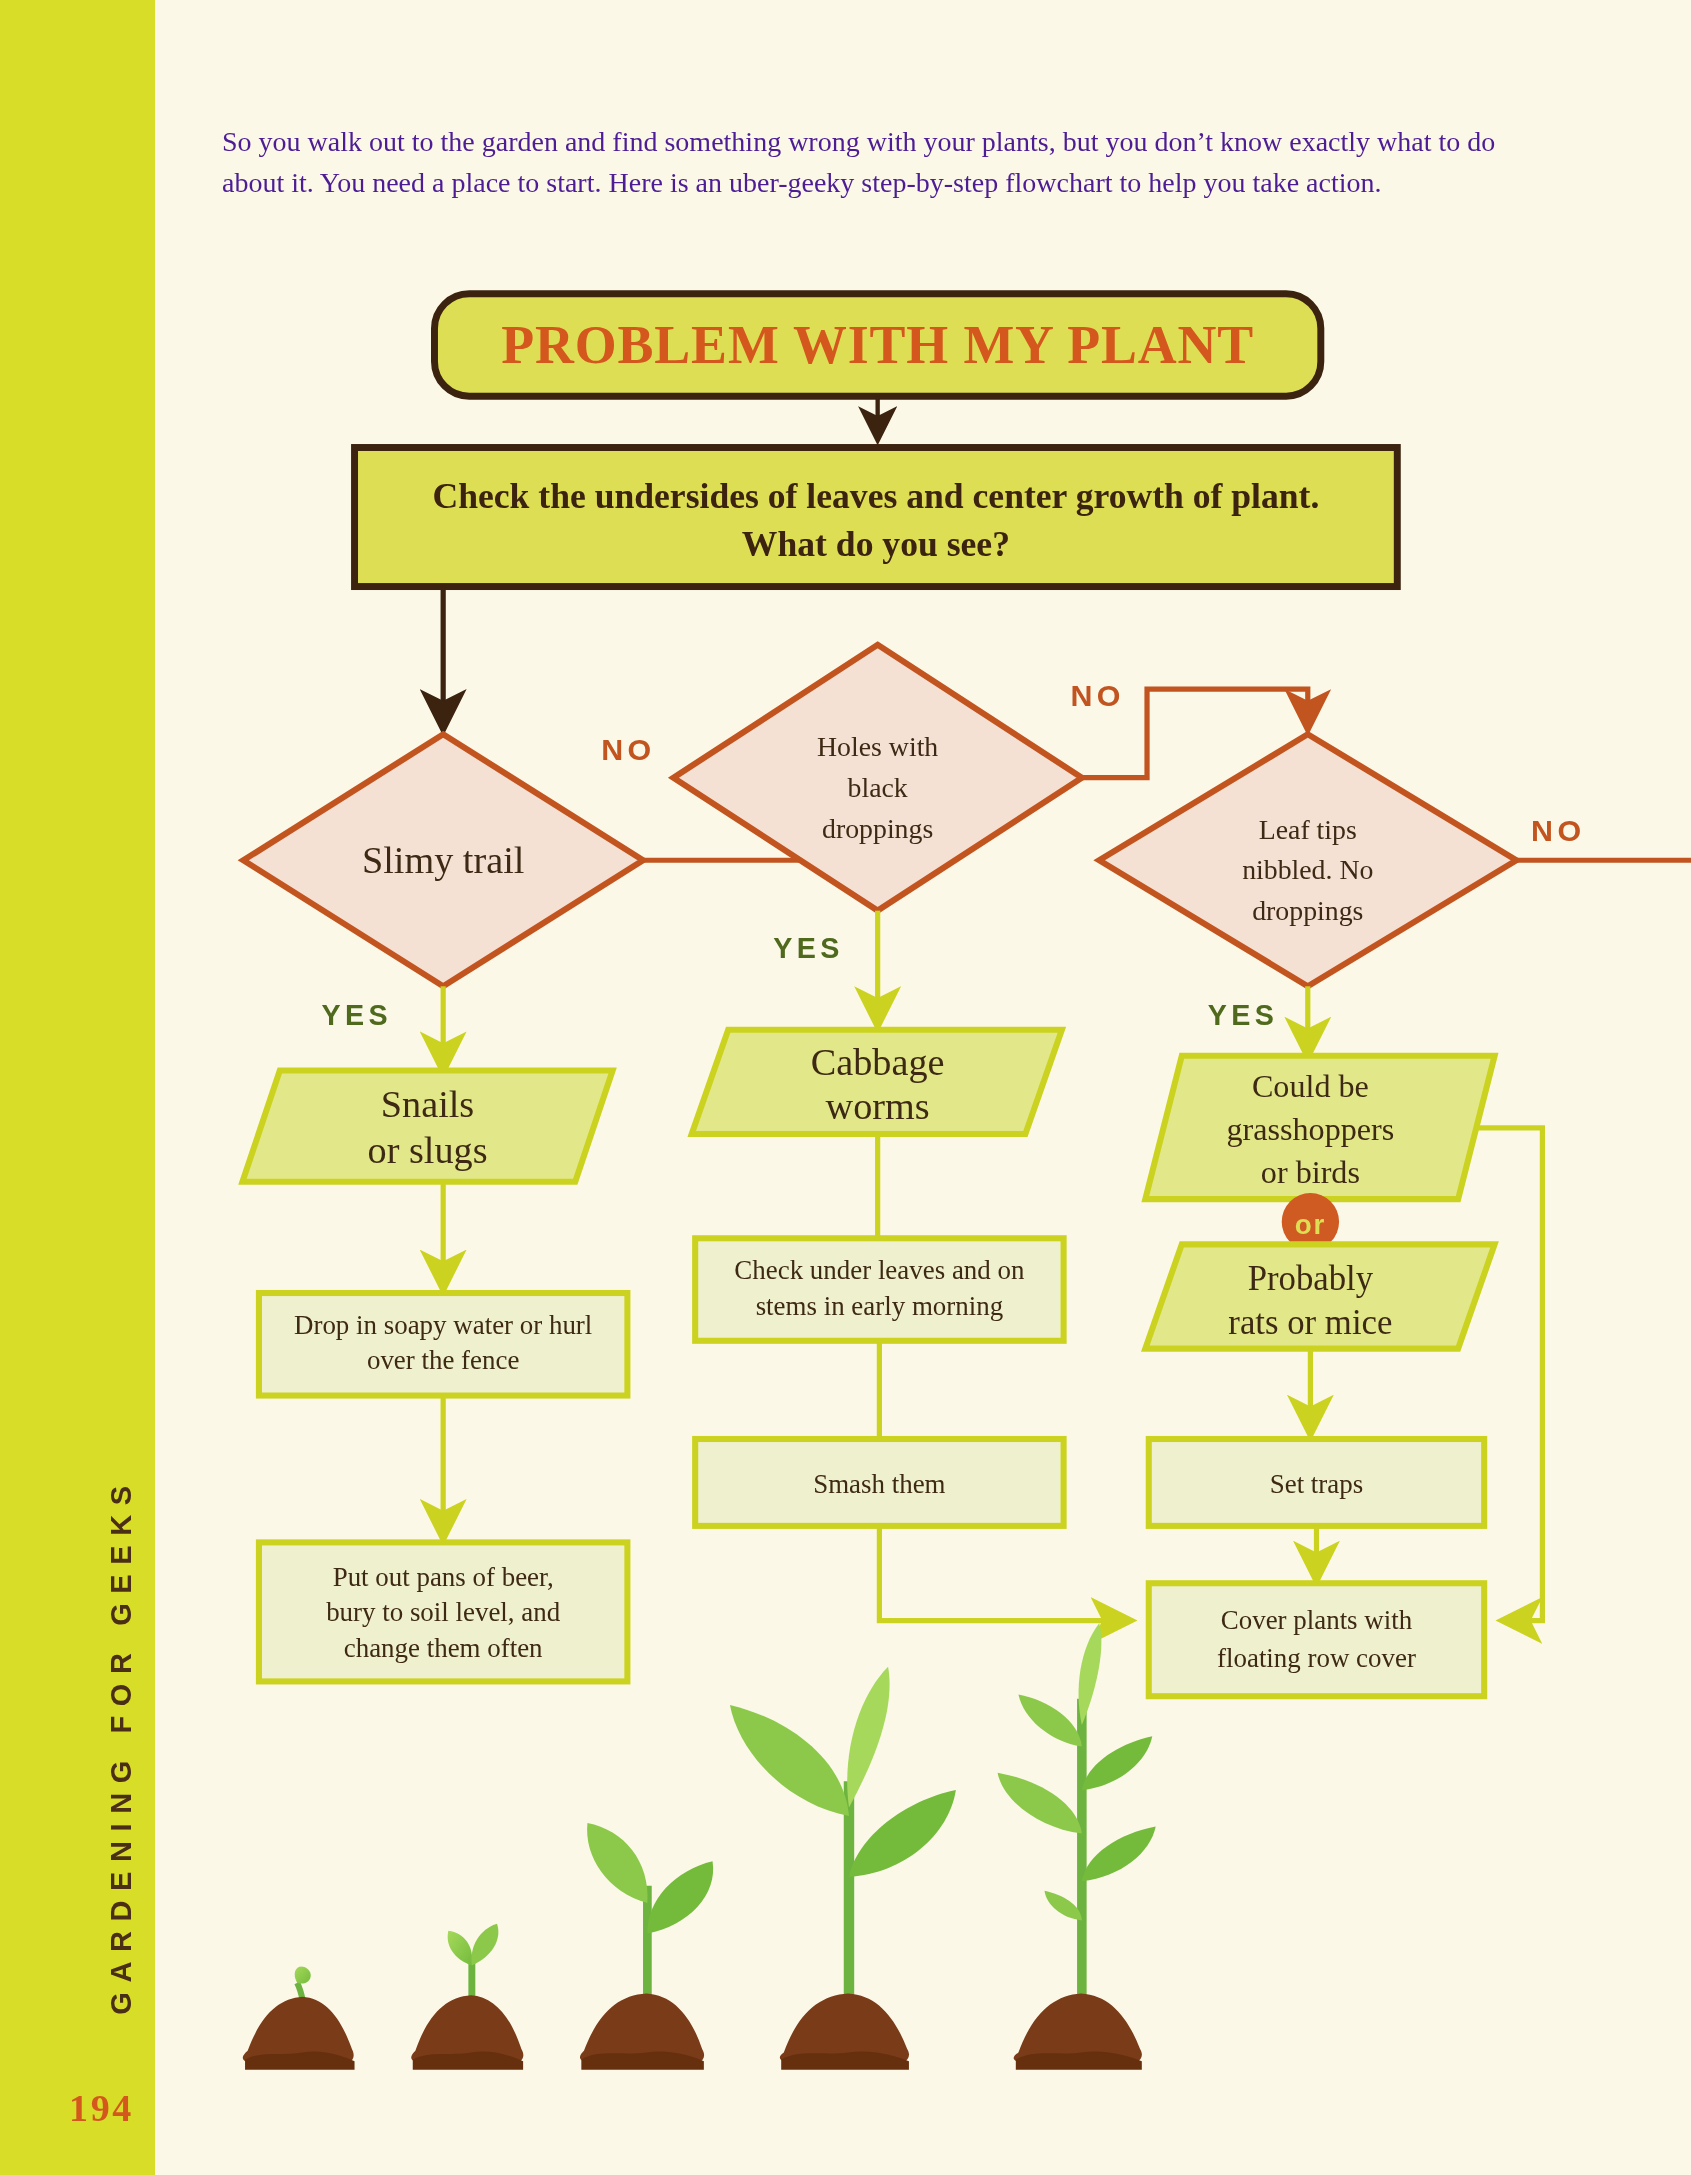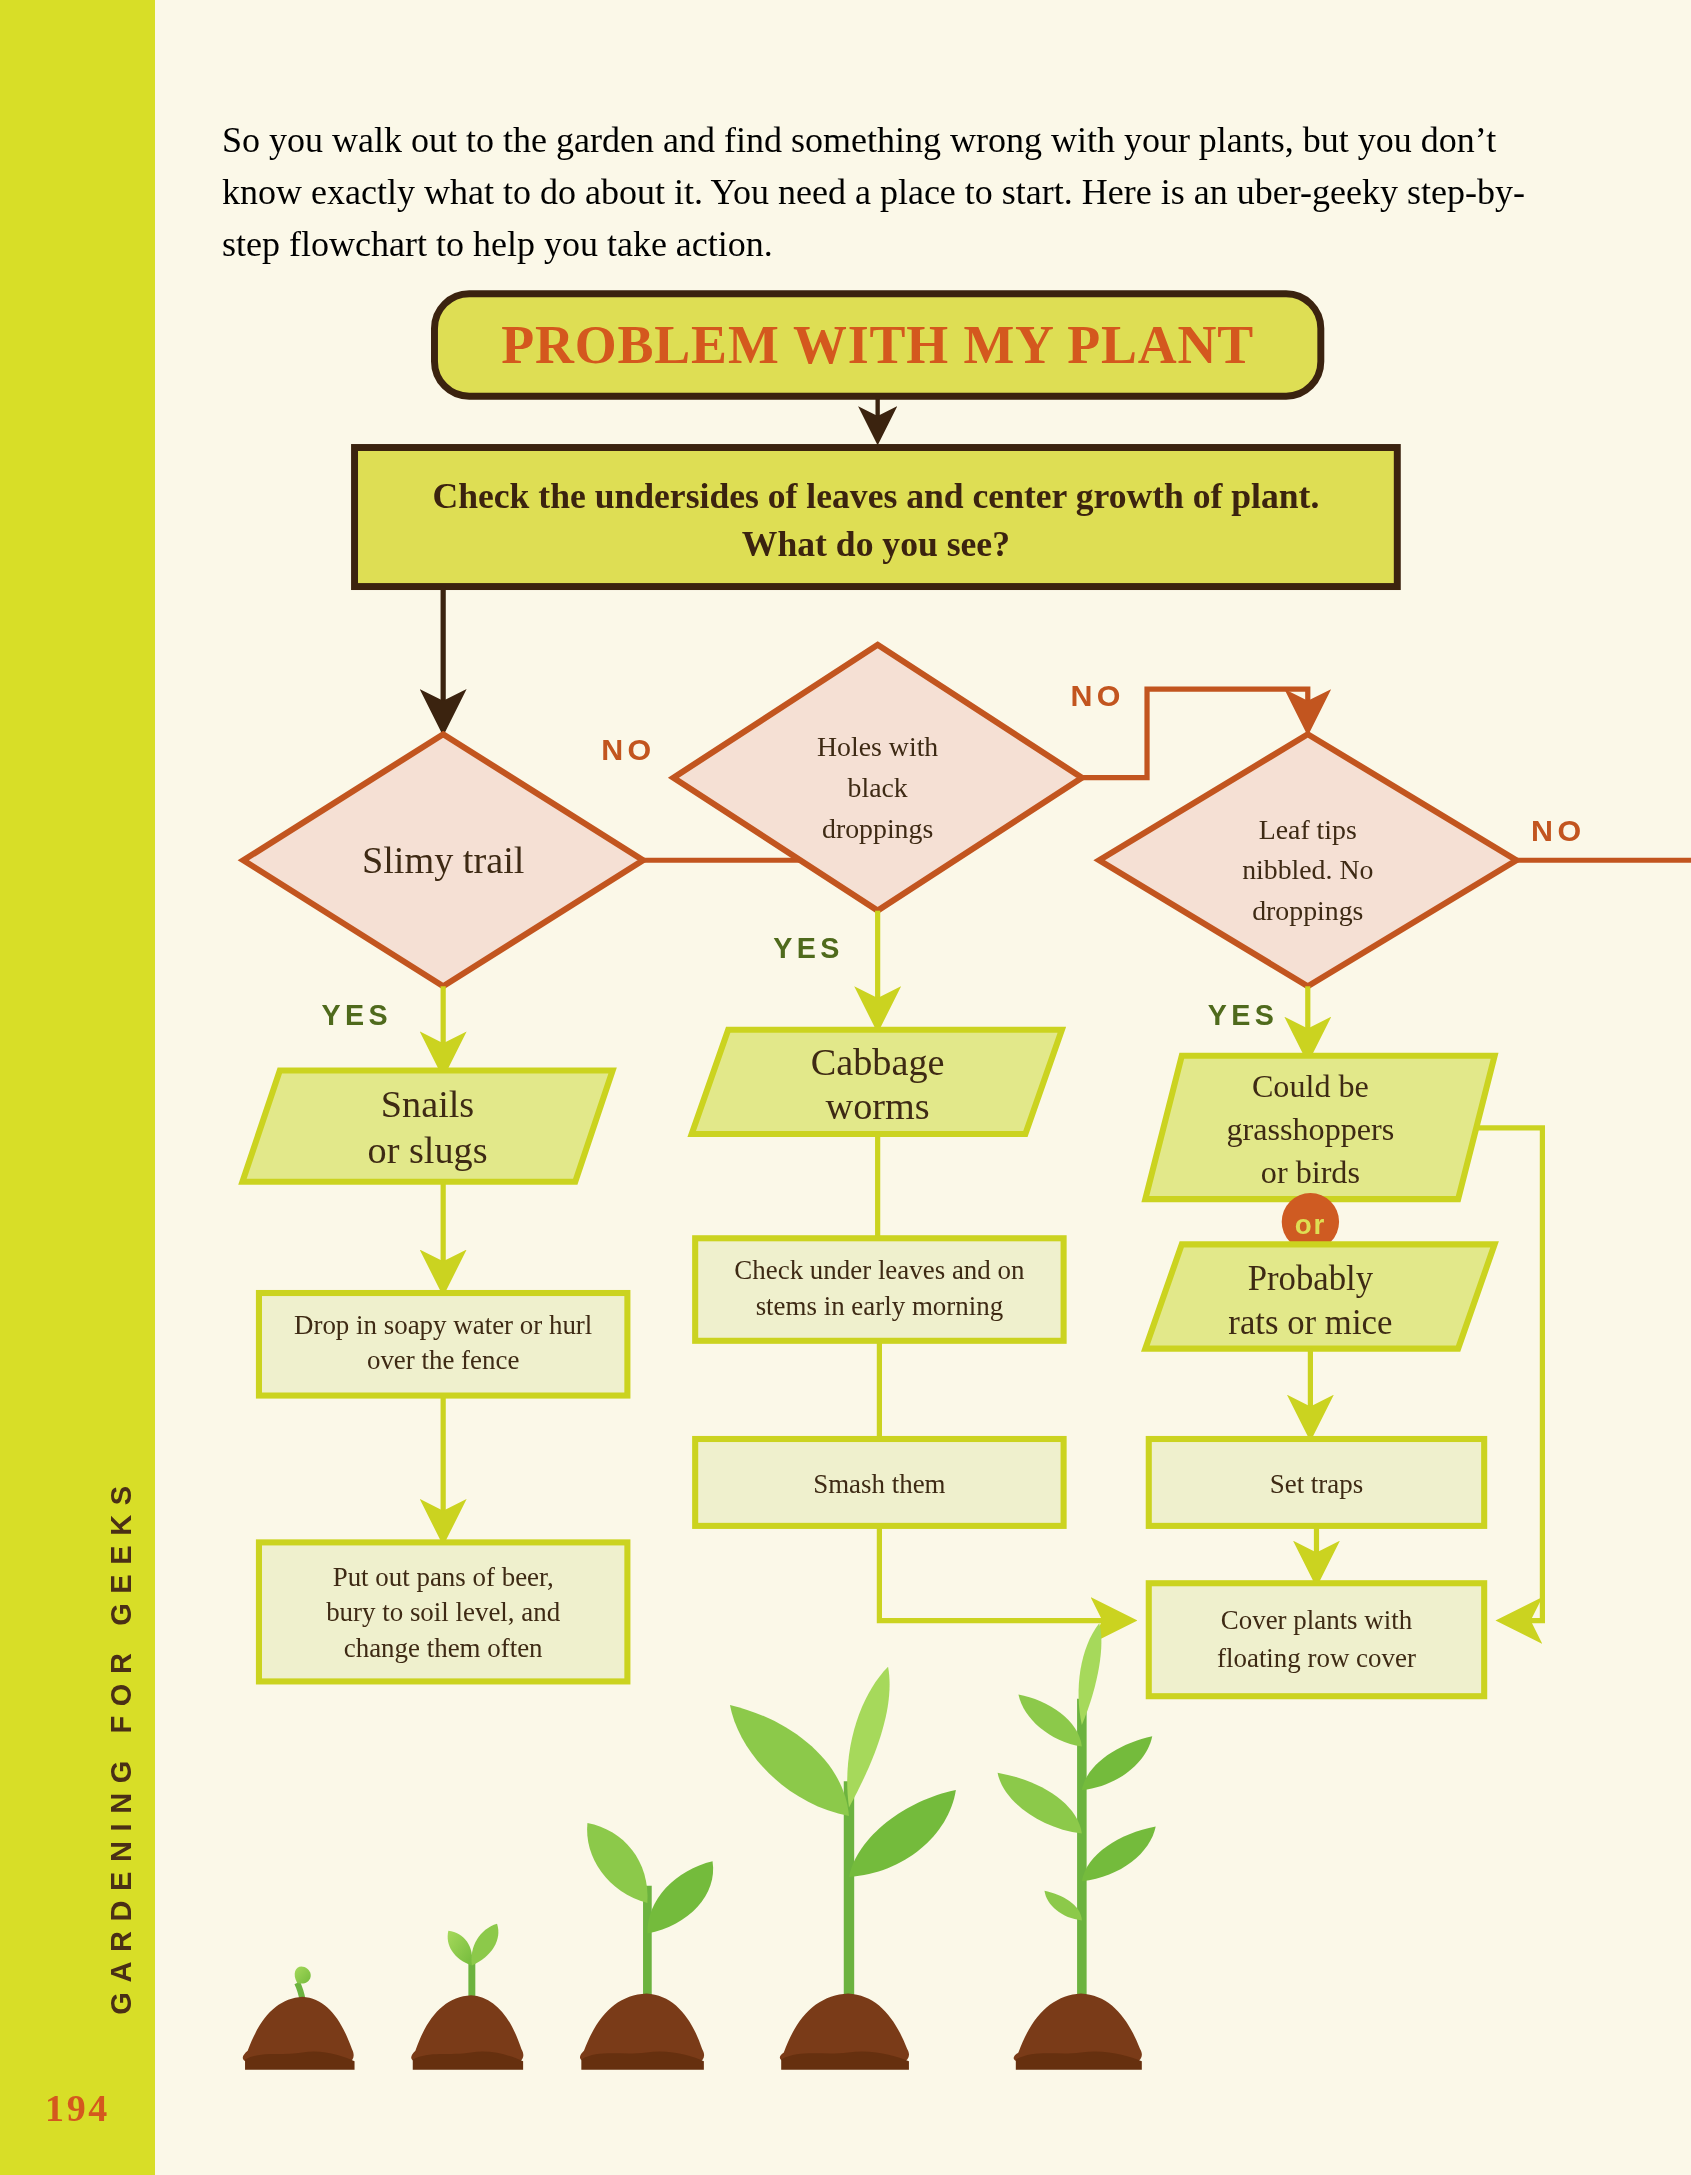--- a/index.html
+++ b/index.html
@@ -17,25 +17,25 @@
     position:absolute;left:-487px;top:1729px;width:1217px;
     transform:rotate(-90deg);transform-origin:center center;
     text-align:center;
     font-family:"Liberation Sans", sans-serif;
     font-weight:bold;font-size:29px;letter-spacing:9.6px;
     color:#4a2f16;white-space:nowrap;
   }
   #page-number{
     position:absolute;left:0;top:2086px;width:155px;text-align:center;
     font-family:"Liberation Serif", serif;font-weight:bold;
-    font-size:38px;color:#d4581e;letter-spacing:2.6px;
+    font-size:38px;color:#d4581e;letter-spacing:2.6px;padding-left:24px;
   }
   #intro{
-    position:absolute;left:222px;top:114px;width:1304px;
-    font-size:36px;line-height:1.45;color:#000000;
+    position:absolute;left:222px;top:122px;width:1304px;
+    font-size:28px;line-height:1.45;color:#4c1d95;
   }
   #chart{position:absolute;left:0;top:0;}
   .shape-label{font-family:"Liberation Serif", serif;fill:#3e2a14;}
   .yn{font-family:"Liberation Sans", sans-serif;font-weight:bold;letter-spacing:5px;}
 </style>
 </head>
 <body>
 
 <div id="sidebar">
   <div id="sidebar-title">GARDENING FOR GEEKS</div>

